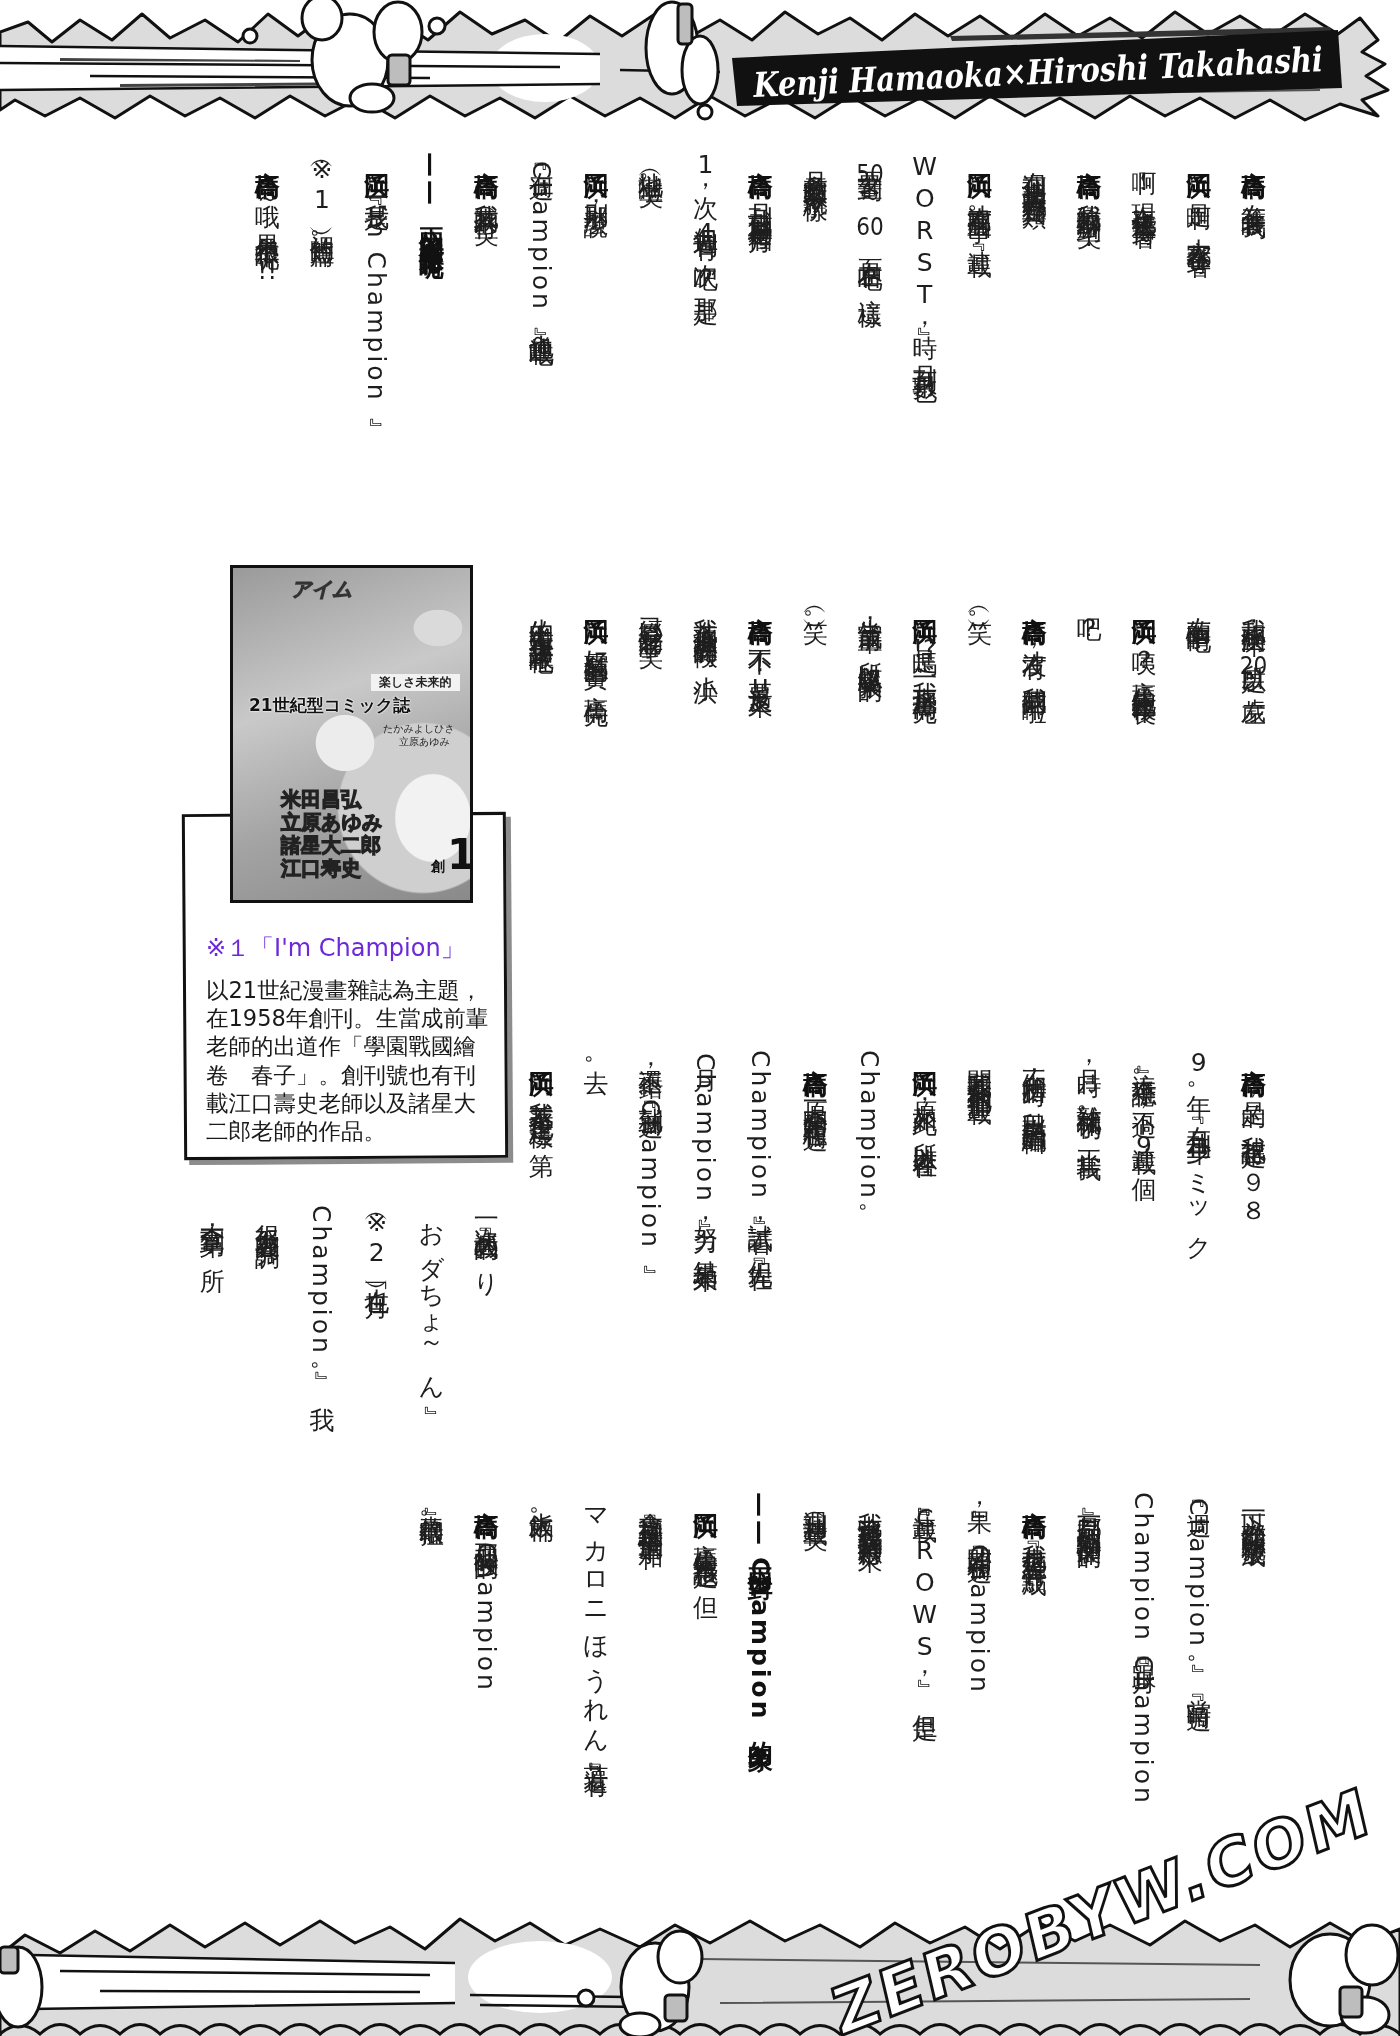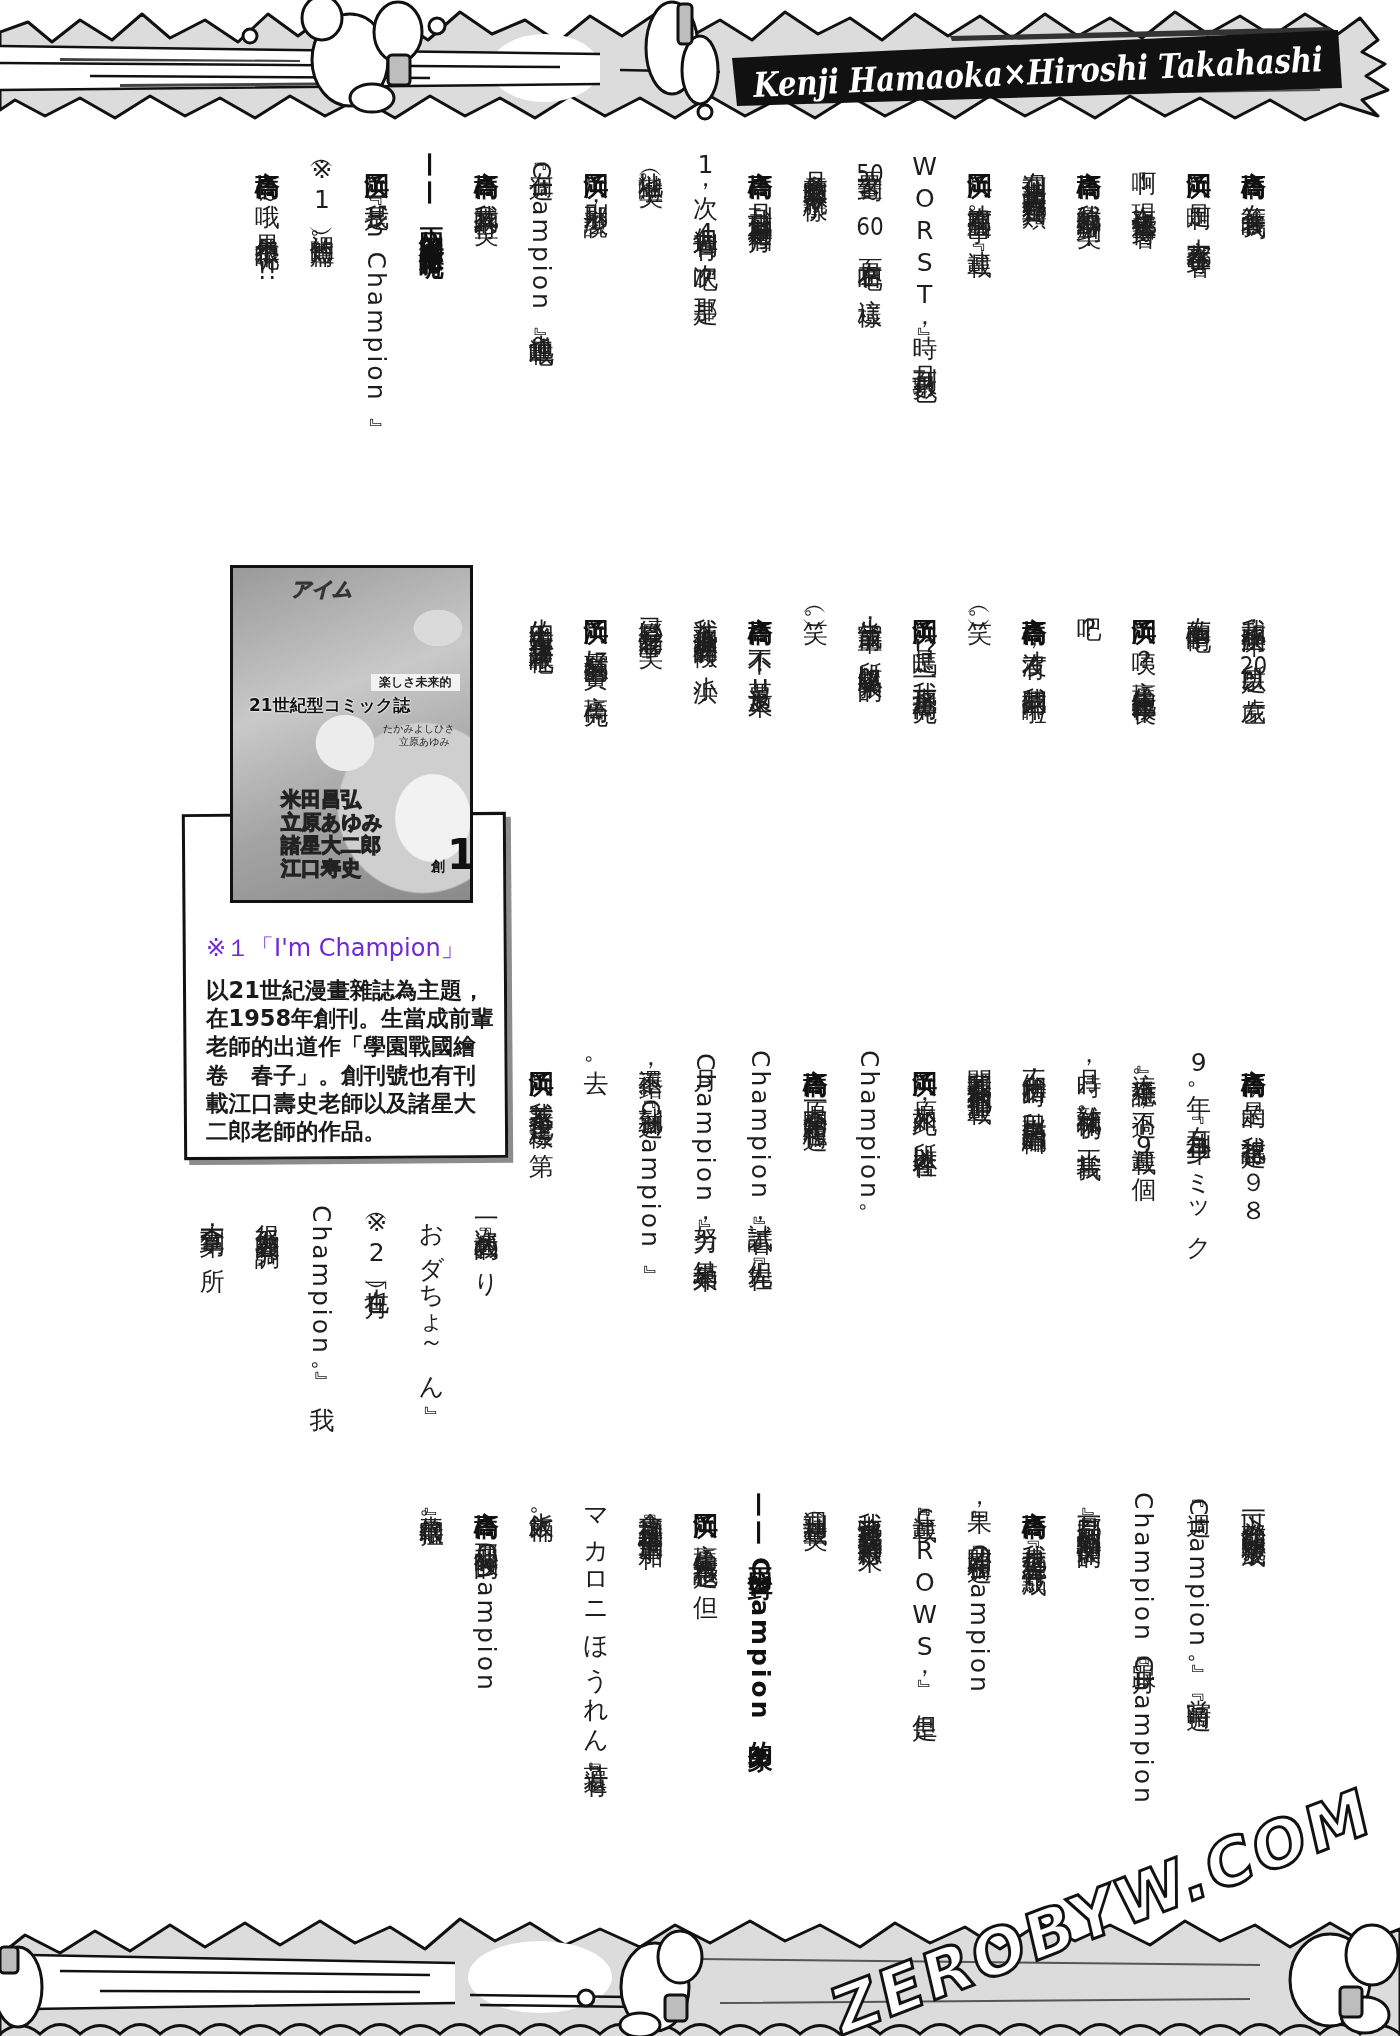--- a/index.html
+++ b/index.html
@@ -31,21 +31,21 @@
   .cv-tag { left: 138px; top: 106px; font: bold 12px "DejaVu Sans", sans-serif; color: #222; background: #f2f2f2; padding: 0 8px; }
   .cv-sub { left: 16px; top: 126px; font: bold 17px "DejaVu Sans", sans-serif; color: #111; text-shadow: 0 0 2px #fff, 0 0 2px #fff; }
   .cv-small1 { left: 150px; top: 154px; font: 10px "DejaVu Sans", sans-serif; color: #222; }
   .cv-small2 { left: 166px; top: 167px; font: 10px "DejaVu Sans", sans-serif; color: #222; }
   .cv-names { left: 8px; top: 220px; font: bold 20px "DejaVu Sans", sans-serif; line-height: 23px; color: #fff; margin-left: 40px; -webkit-text-stroke: 1.2px #222; }
   .cv-names span { position: static; display: block; }
   .cv-so { left: 198px; top: 290px; font: bold 14px "DejaVu Sans", sans-serif; color: #111; }
   .cv-one { left: 214px; top: 262px; font: bold 42px "DejaVu Sans", sans-serif; color: #111; }
 
   .cap-title { position: absolute; left: 206px; top: 932px; font-size: 24px; color: #6d28d9; white-space: nowrap; z-index: 3; }
-  .cap-body { position: absolute; left: 206px; top: 976px; font-size: 22.5px; line-height: 28.2px; color: #1a1a1a; z-index: 3; font-weight: bold; }
+  .cap-body { position: absolute; left: 206px; top: 976px; font-size: 22.5px; line-height: 28.2px; color: #1a1a1a; z-index: 3; }
   .cap-body div { white-space: nowrap; }
 
   .watermark { position: absolute; left: 1102px; top: 1912px; transform: translate(-50%, -50%) rotate(-21deg) skewX(-8deg); font: bold 64px "DejaVu Sans", sans-serif; letter-spacing: 3px; color: #ffffff; -webkit-text-stroke: 3px #111; white-space: nowrap; z-index: 6; }
 </style>
 </head>
 <body>
 
 <svg class="banner" style="top:0" width="1400" height="150" viewBox="0 0 1400 150">
   <path fill="#dcdcdc" stroke="#111" stroke-width="3" stroke-linejoin="round" d="M0,32 L28,22 L52,42 L80,20 L112,40 L142,14 L170,38 L205,20 L238,42 L268,14 L298,36 L330,12 L362,34 L395,18 L428,40 L460,12 L492,34 L525,20 L558,42 L590,16 L622,36 L655,14 L688,38 L720,20 L752,40 L785,12 L818,34 L850,18 L882,40 L915,14 L948,36 L980,16 L1012,38 L1045,14 L1078,36 L1110,18 L1142,38 L1175,12 L1208,34 L1240,16 L1272,36 L1305,14 L1338,34 L1360,18 L1378,40 L1362,52 L1385,64 L1366,76 L1388,90 L1362,100 L1378,116 L1340,104 L1305,120 L1270,100 L1235,118 L1200,98 L1165,116 L1130,96 L1095,118 L1060,98 L1025,116 L990,96 L955,118 L920,98 L885,116 L850,96 L815,118 L780,98 L745,116 L710,96 L675,118 L640,98 L605,116 L570,96 L535,118 L500,98 L465,116 L430,96 L395,118 L360,98 L325,116 L290,96 L255,118 L220,98 L185,116 L150,96 L115,118 L80,98 L45,116 L15,100 L0,110 Z"></path>
   <g>

